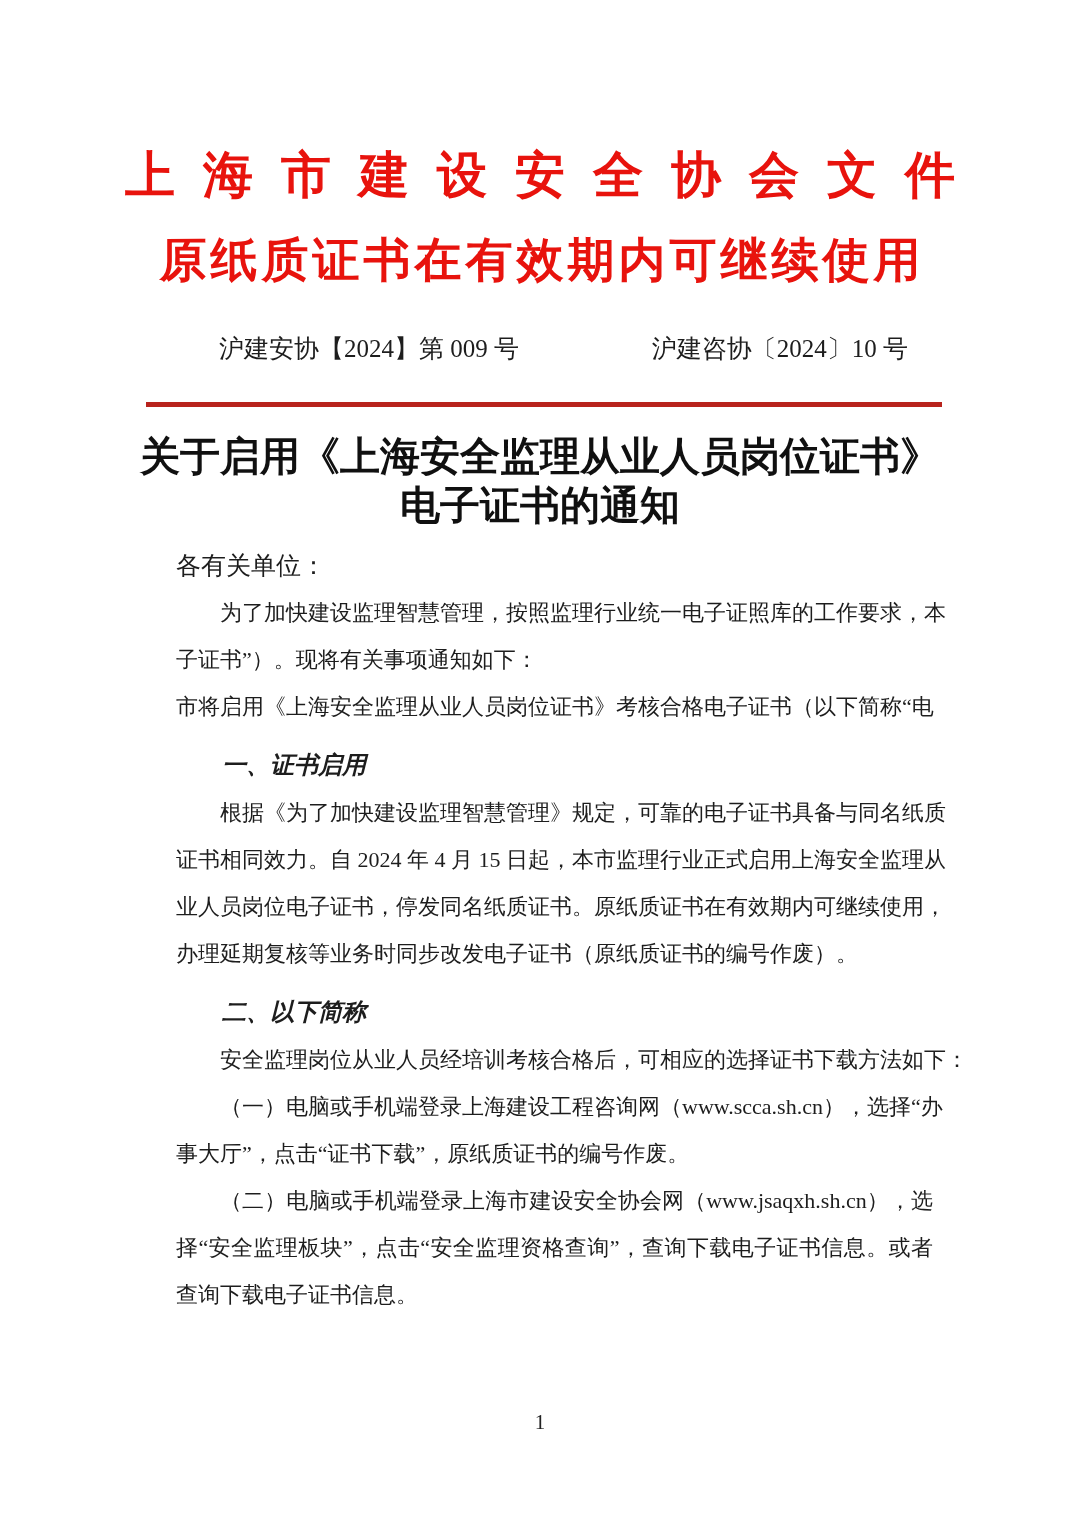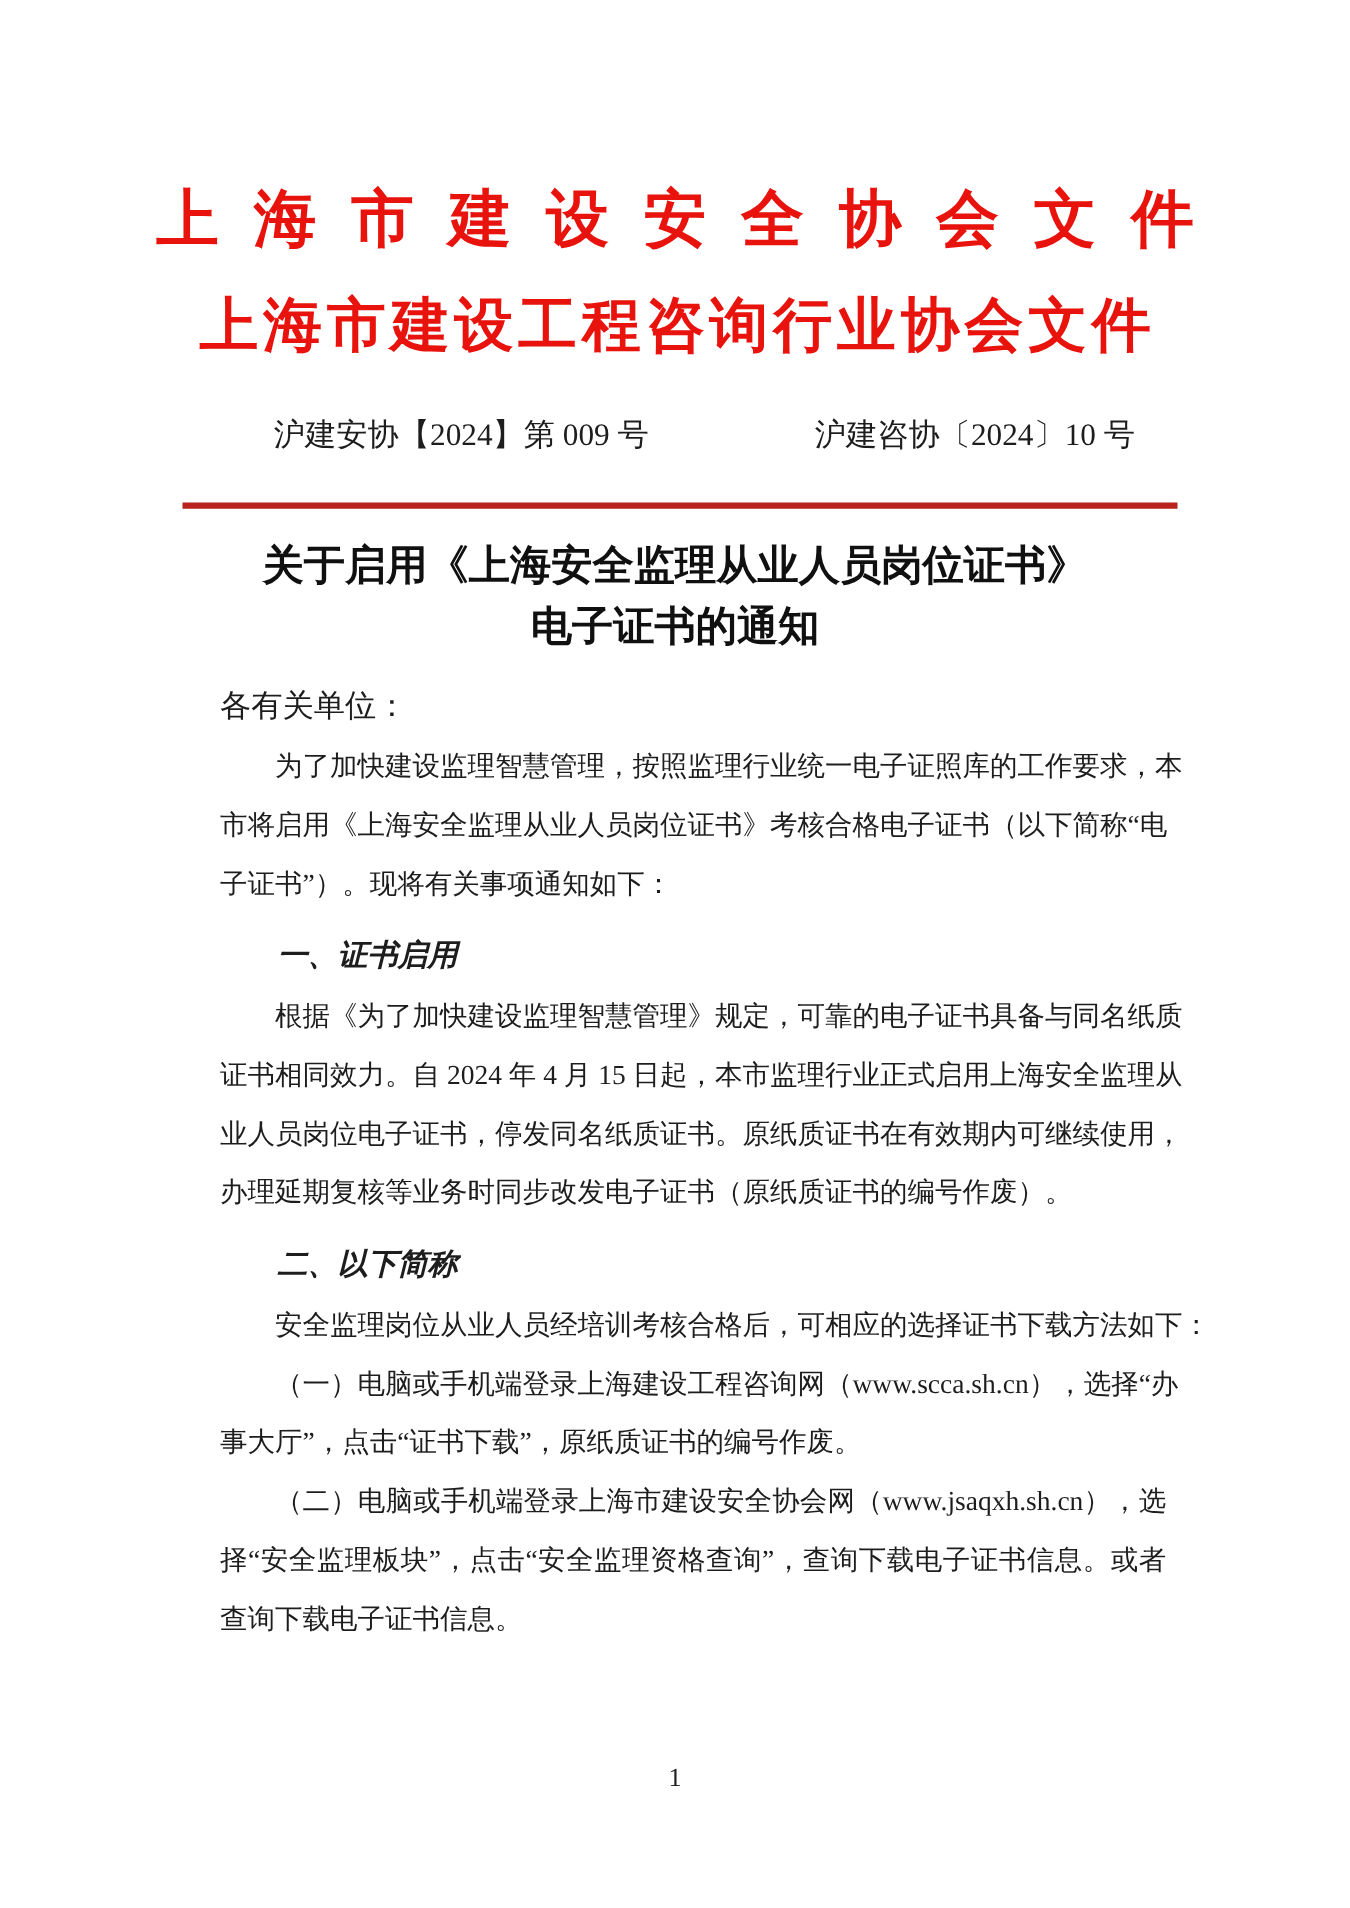--- a/index.html
+++ b/index.html
@@ -49,21 +49,21 @@
     left: 146px;
     width: 796px;
     height: 5px;
     background: var(--red-divider);
   }
   .doc-title {
     position: absolute;
     left: 0; right: 0;
     text-align: center;
     font-weight: 700;
-    font-size: 33px;
+    font-size: 40px;
     line-height: 1;
     color: #101010;
     white-space: nowrap;
   }
   .doc-title.t1 { top: 437px; }
   .doc-title.t2 { top: 486px; }
   .doc-body {
     position: absolute;
     top: 542px;
     left: 161px;
@@ -98,41 +98,41 @@
     color: #222222;
   }
 </style>
 </head>
 <body>
 
 <div class="page">
 
   <div class="org-line l1">上海市建设安全协会文件</div>
 
-  <div class="org-line l2">上海市建设工程咨询行业协会文件</div>
+  <div class="org-line l2">原纸质证书在有效期内可继续使用</div>
 
   <div class="doc-numbers">
     <span>沪建安协【2024】第 009 号</span>
     <span>沪建咨协〔2024〕10 号</span>
   </div>
 
   <div class="divider"></div>
 
   <div class="doc-title t1">关于启用《上海安全监理从业人员岗位证书》</div>
 
   <div class="doc-title t2">电子证书的通知</div>
 
   <div class="doc-body" id="doc-body">
       <div class="block salutation">
         <div class="line">各有关单位：</div>
       </div>
       <div class="block paragraph">
         <div class="line j ind">为了加快建设监理智慧管理，按照监理行业统一电子证照库的工作要求，本</div>
+        <div class="line">子证书”）。现将有关事项通知如下：</div>
         <div class="line j">市将启用《上海安全监理从业人员岗位证书》考核合格电子证书（以下简称“电</div>
-        <div class="line">子证书”）。现将有关事项通知如下：</div>
       </div>
       <div class="block heading">
         <div class="line ind">一、证书启用</div>
       </div>
       <div class="block paragraph">
         <div class="line j ind">根据《为了加快建设监理智慧管理》规定，可靠的电子证书具备与同名纸质</div>
         <div class="line j">证书相同效力。自 2024 年 4 月 15 日起，本市监理行业正式启用上海安全监理从</div>
         <div class="line j">业人员岗位电子证书，停发同名纸质证书。原纸质证书在有效期内可继续使用，</div>
         <div class="line">办理延期复核等业务时同步改发电子证书（原纸质证书的编号作废）。</div>
       </div>

